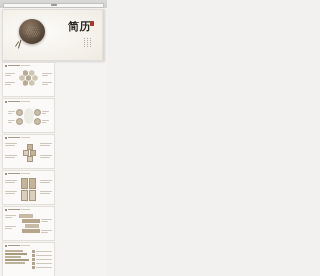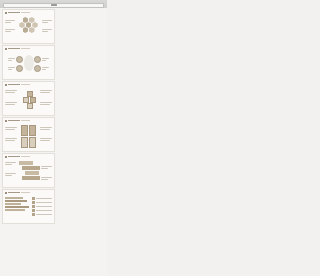--- a/index.html
+++ b/index.html
@@ -66,20 +66,34 @@
 </head>
 <body>
 
 <div class="page">
 
   <div class="topband">
     <div class="bar"></div>
     <div class="nub"></div>
   </div>
 
+  <div class="hero">
+    <div class="paper"></div>
+    <div class="fan"></div>
+    <div class="handle"></div>
+    <div class="handle2"></div>
+    <div class="title">简历</div>
+    <div class="seal"></div>
+    <div class="sub">
+      <span></span>
+      <span></span>
+      <span></span>
+    </div>
+    <div class="edge"></div>
+  </div>
 
   <div class="grid">
 
     <div class="slide">
       <div class="shead">
         <div class="dot"></div>
         <div class="ttl"></div>
         <div class="ttl2"></div>
       </div>
       <div class="body">

